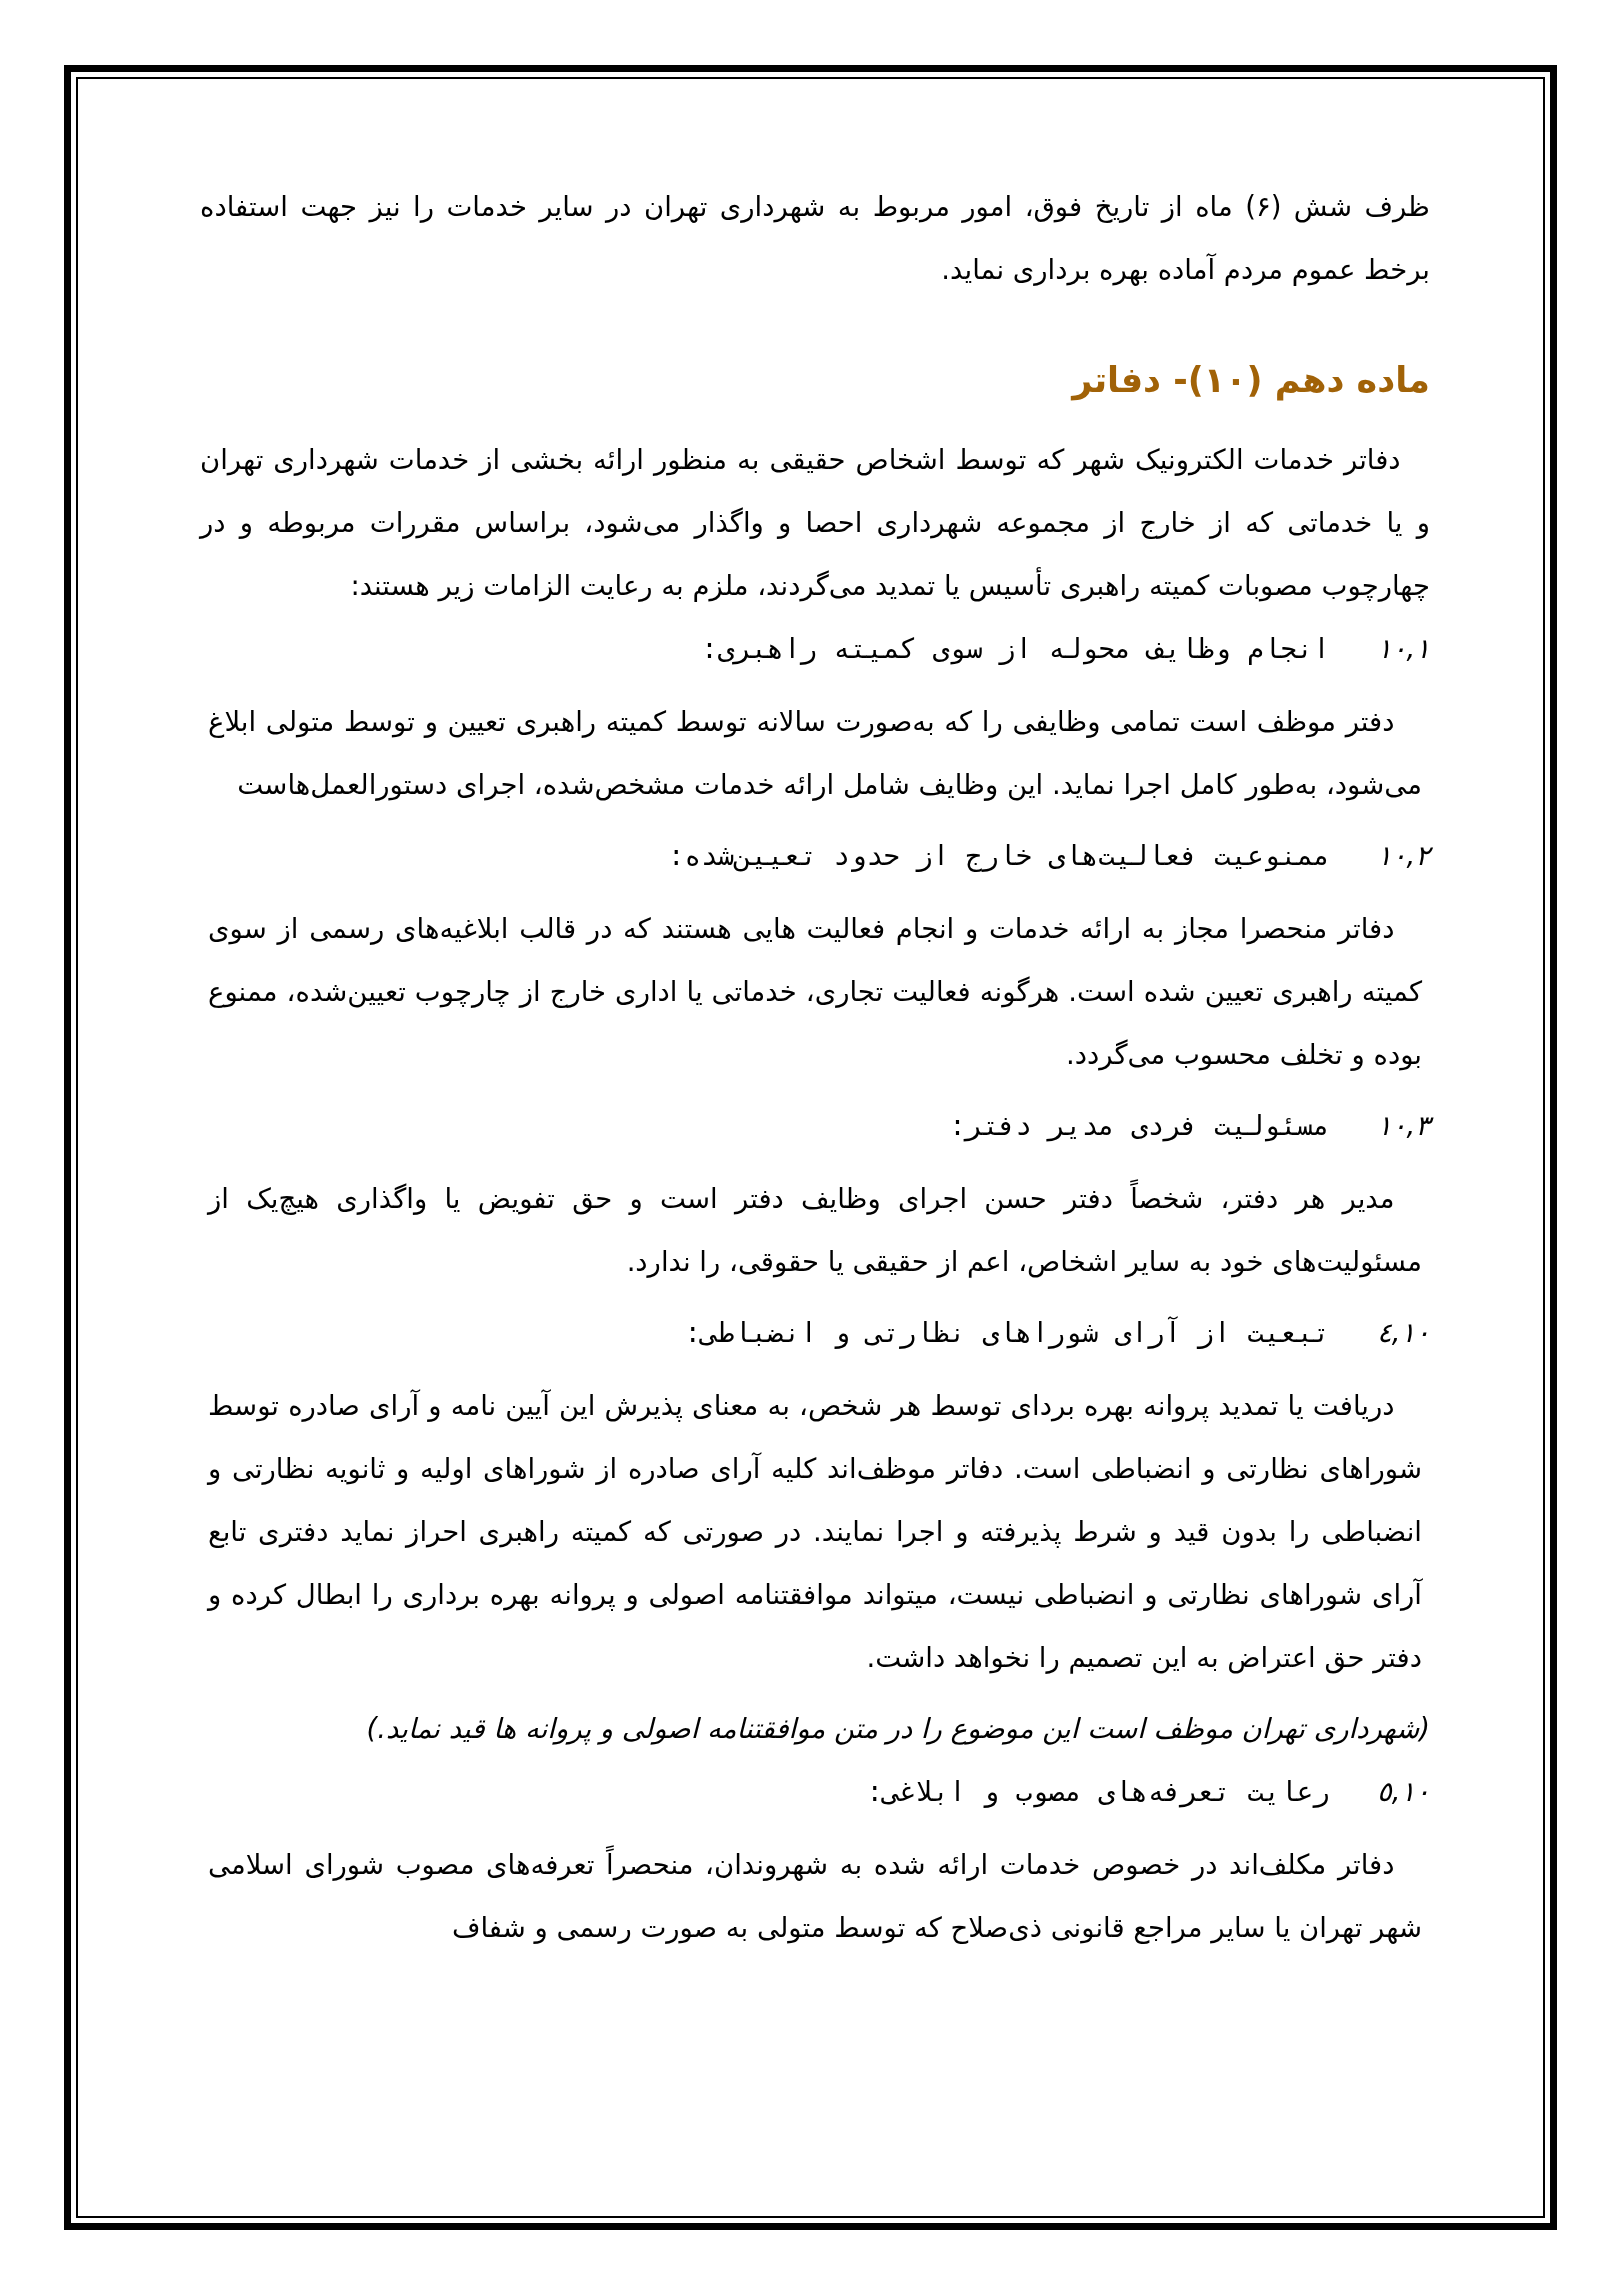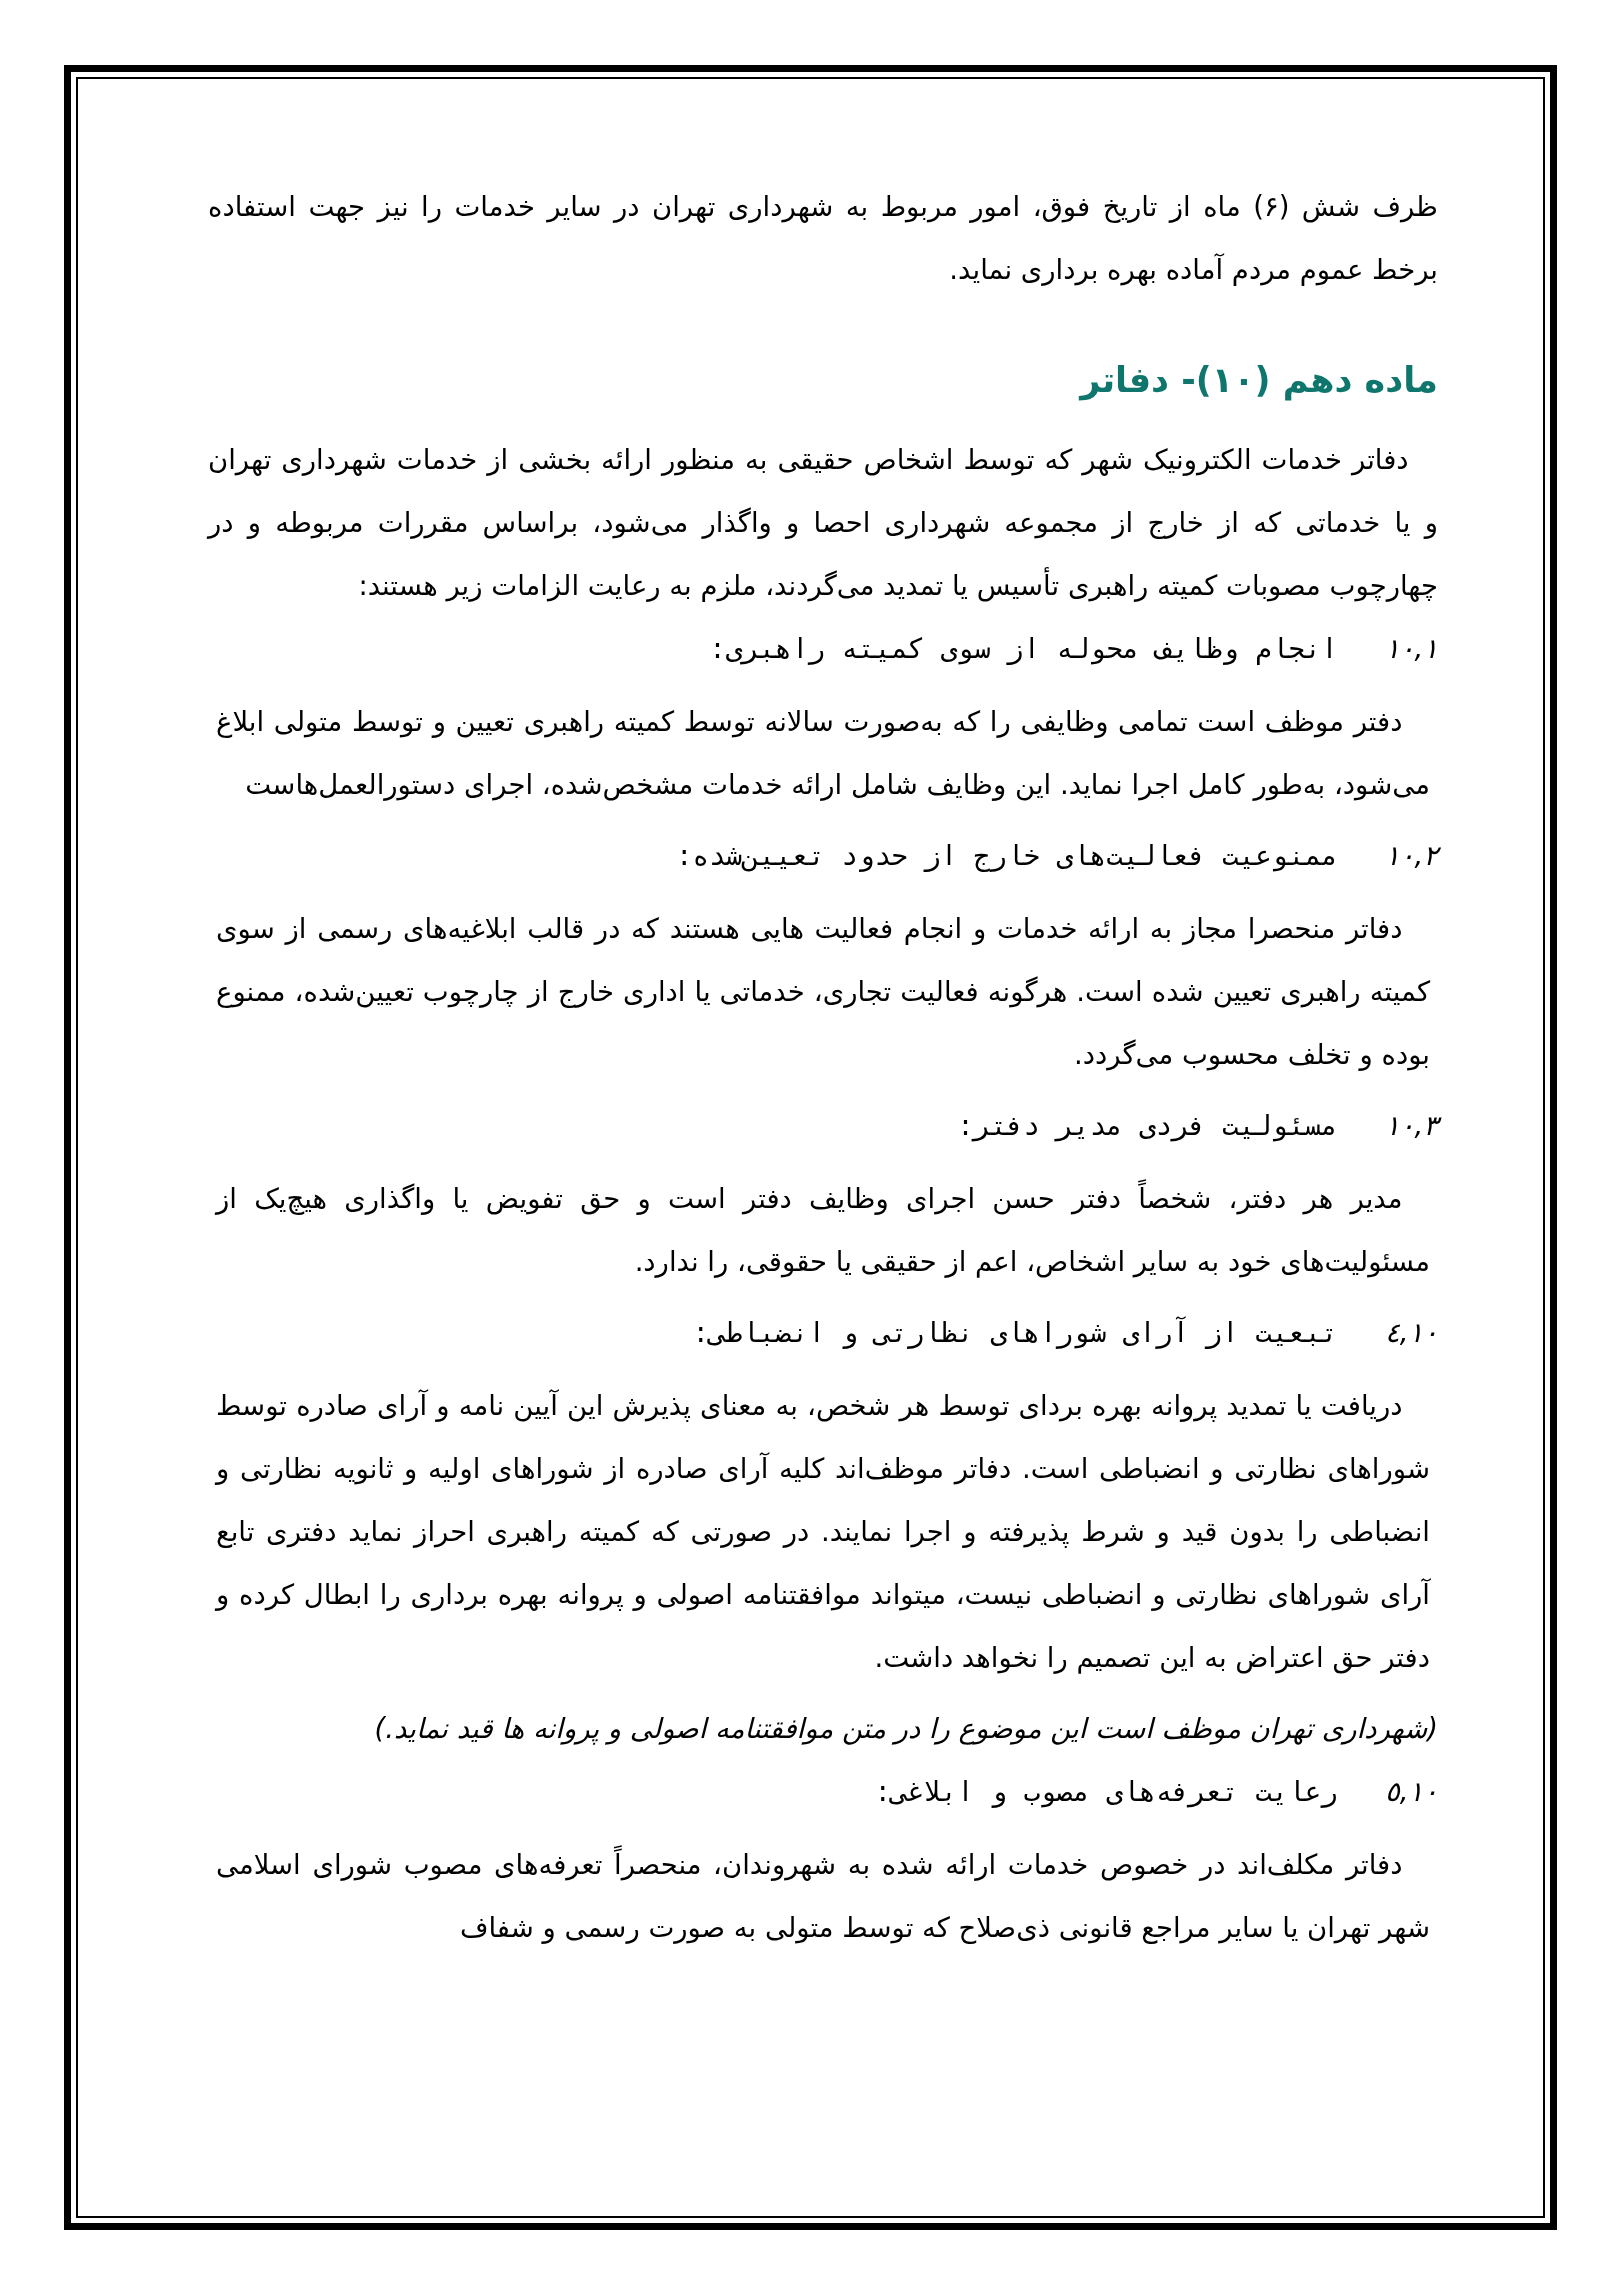--- a/index.html
+++ b/index.html
@@ -18,34 +18,34 @@
     border:7.9px solid #000000;
   }
   .frame-inner{
     position:absolute;
     top:77px;left:77px;right:77px;bottom:77px;
     border:2px solid #000000;
   }
   .content{
     position:absolute;
     top:175px;
-    right:184px;
+    right:192px;
     width:1230px;
     direction:rtl;
     font-size:27.5px;
     line-height:63px;
     text-align:justify;
   }
   .intro{margin:0;}
   .section-heading{
     margin:43px 0 11.8px 0;
     font-size:35px;
     line-height:72px;
     font-weight:bold;
-    color:#0f766e;
+    color:#a16207;
     text-align:right;
   }
   .lead{margin:0;text-indent:29.4px;}
   .item{margin:0;}
   .item-header{
     display:flex;
     align-items:baseline;
     gap:47px;
   }
   .item-number{white-space:nowrap;font-style:italic;}

